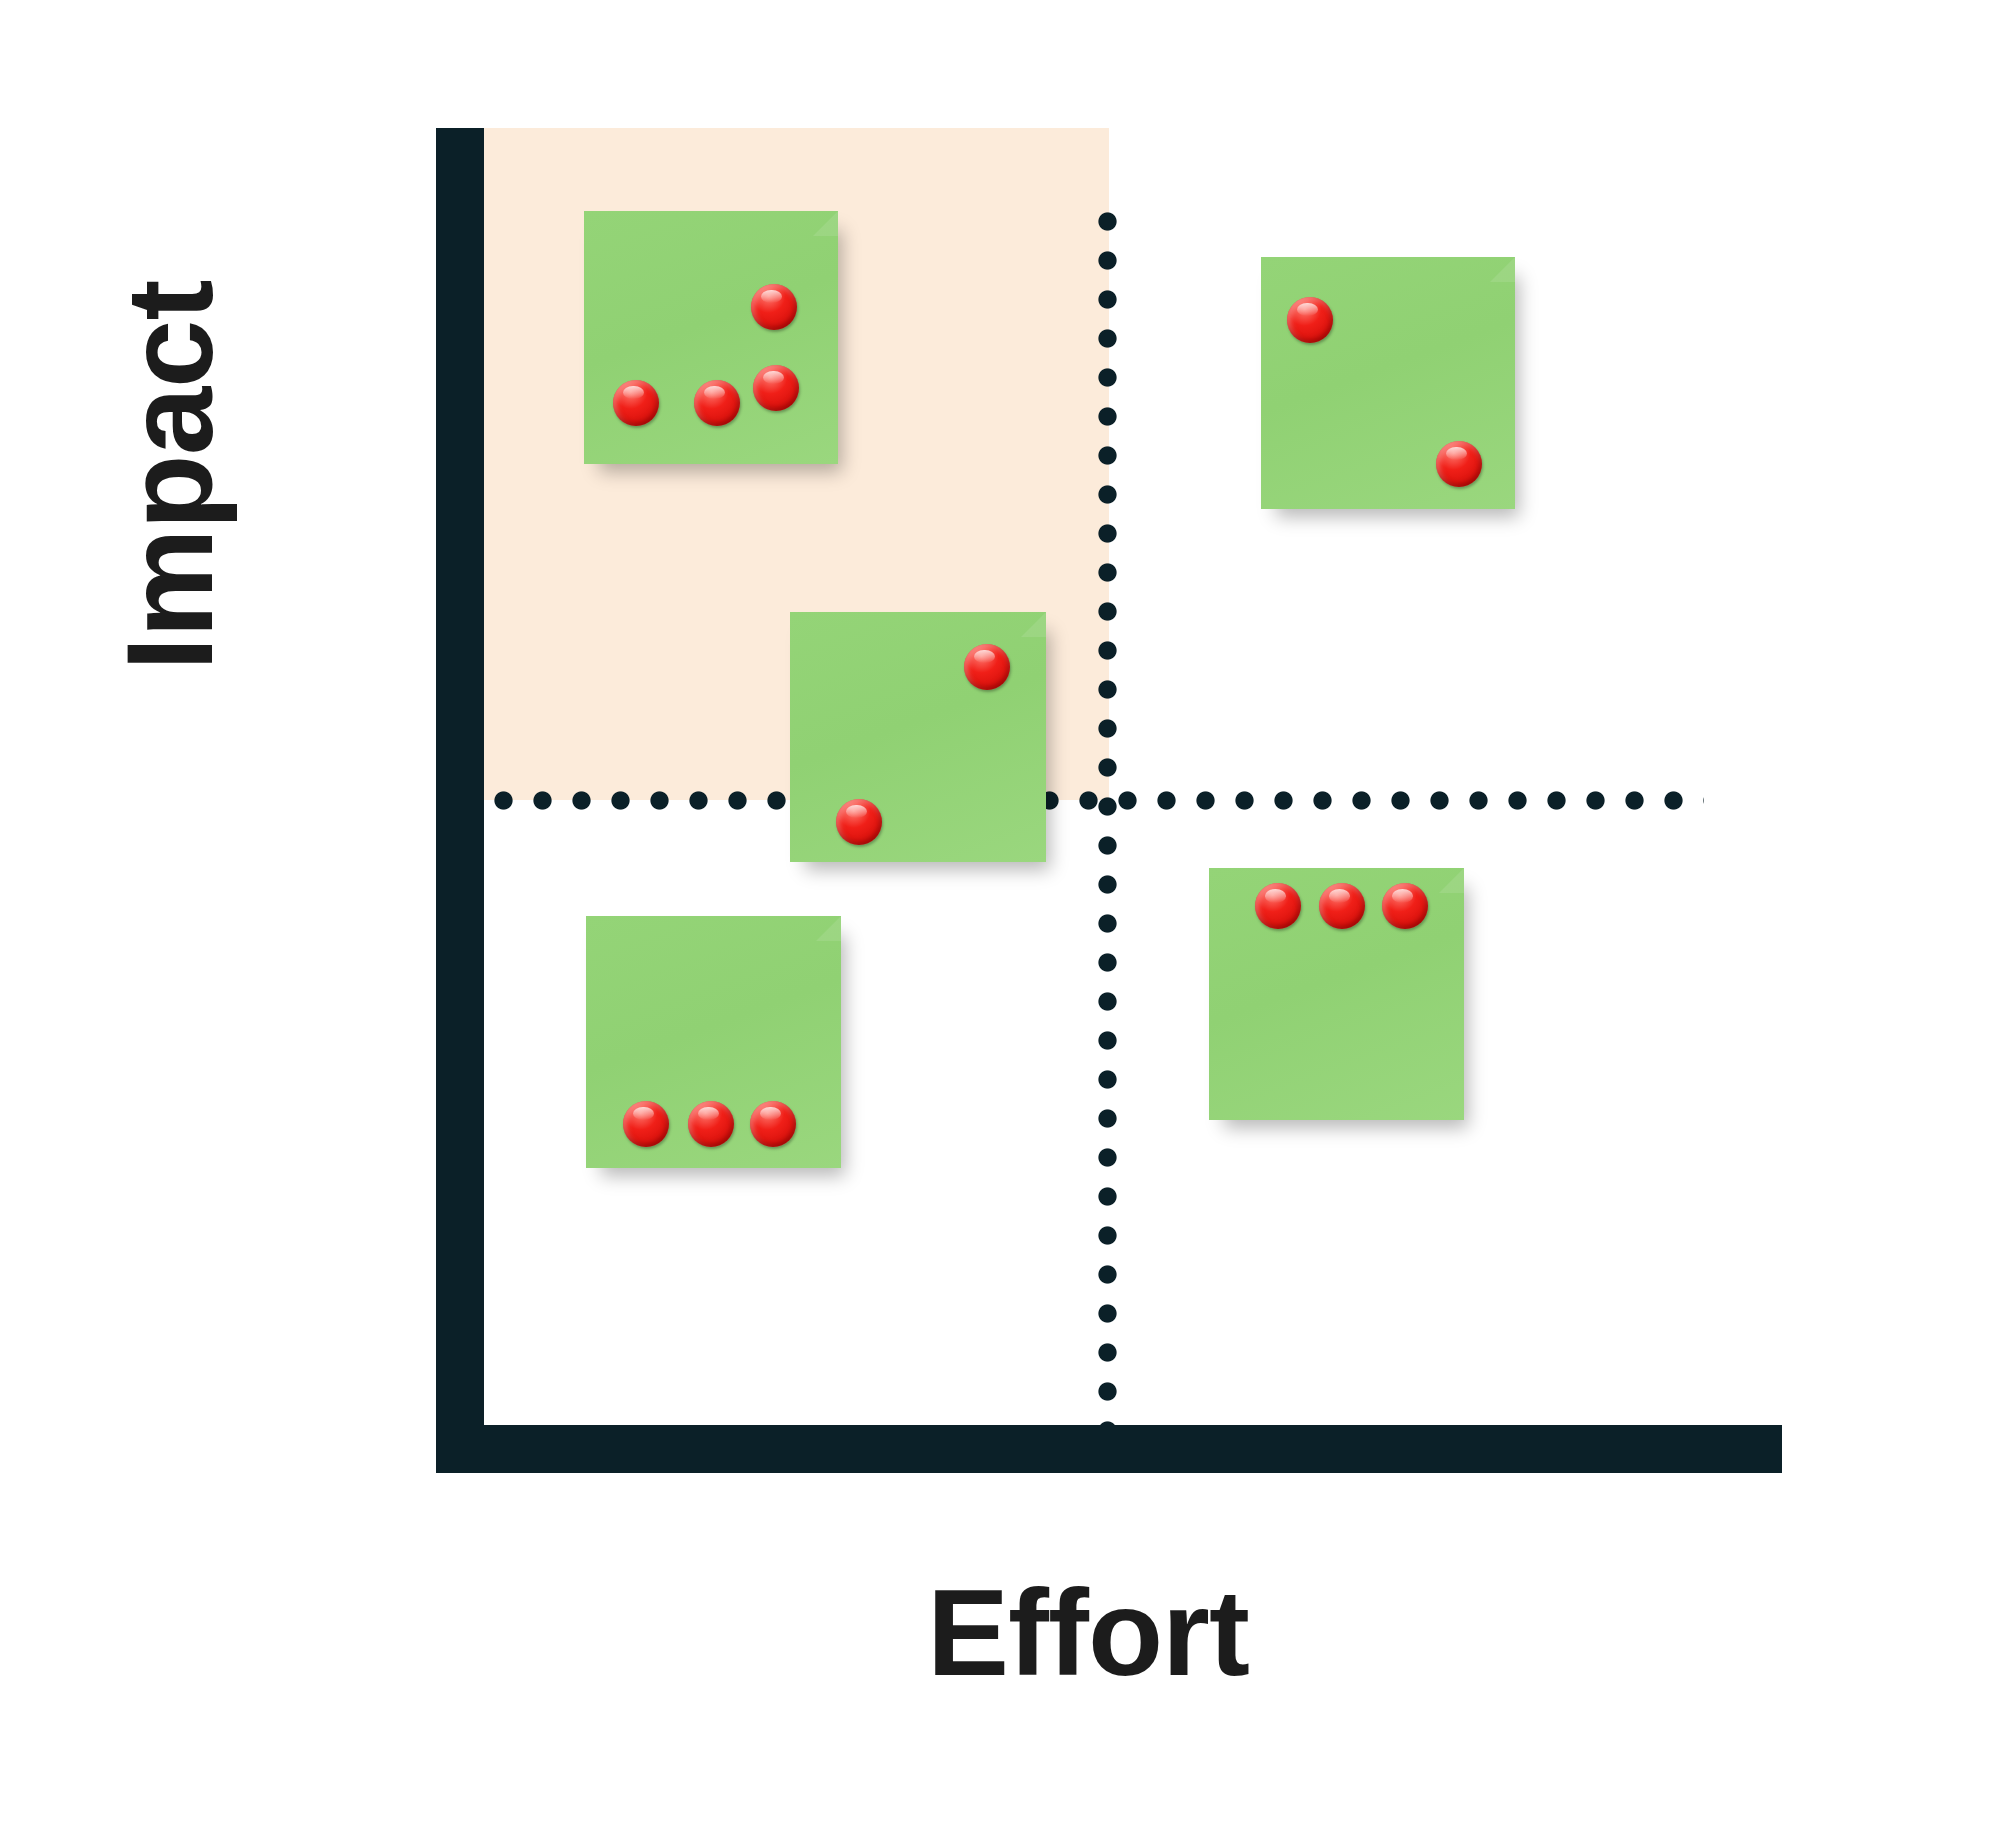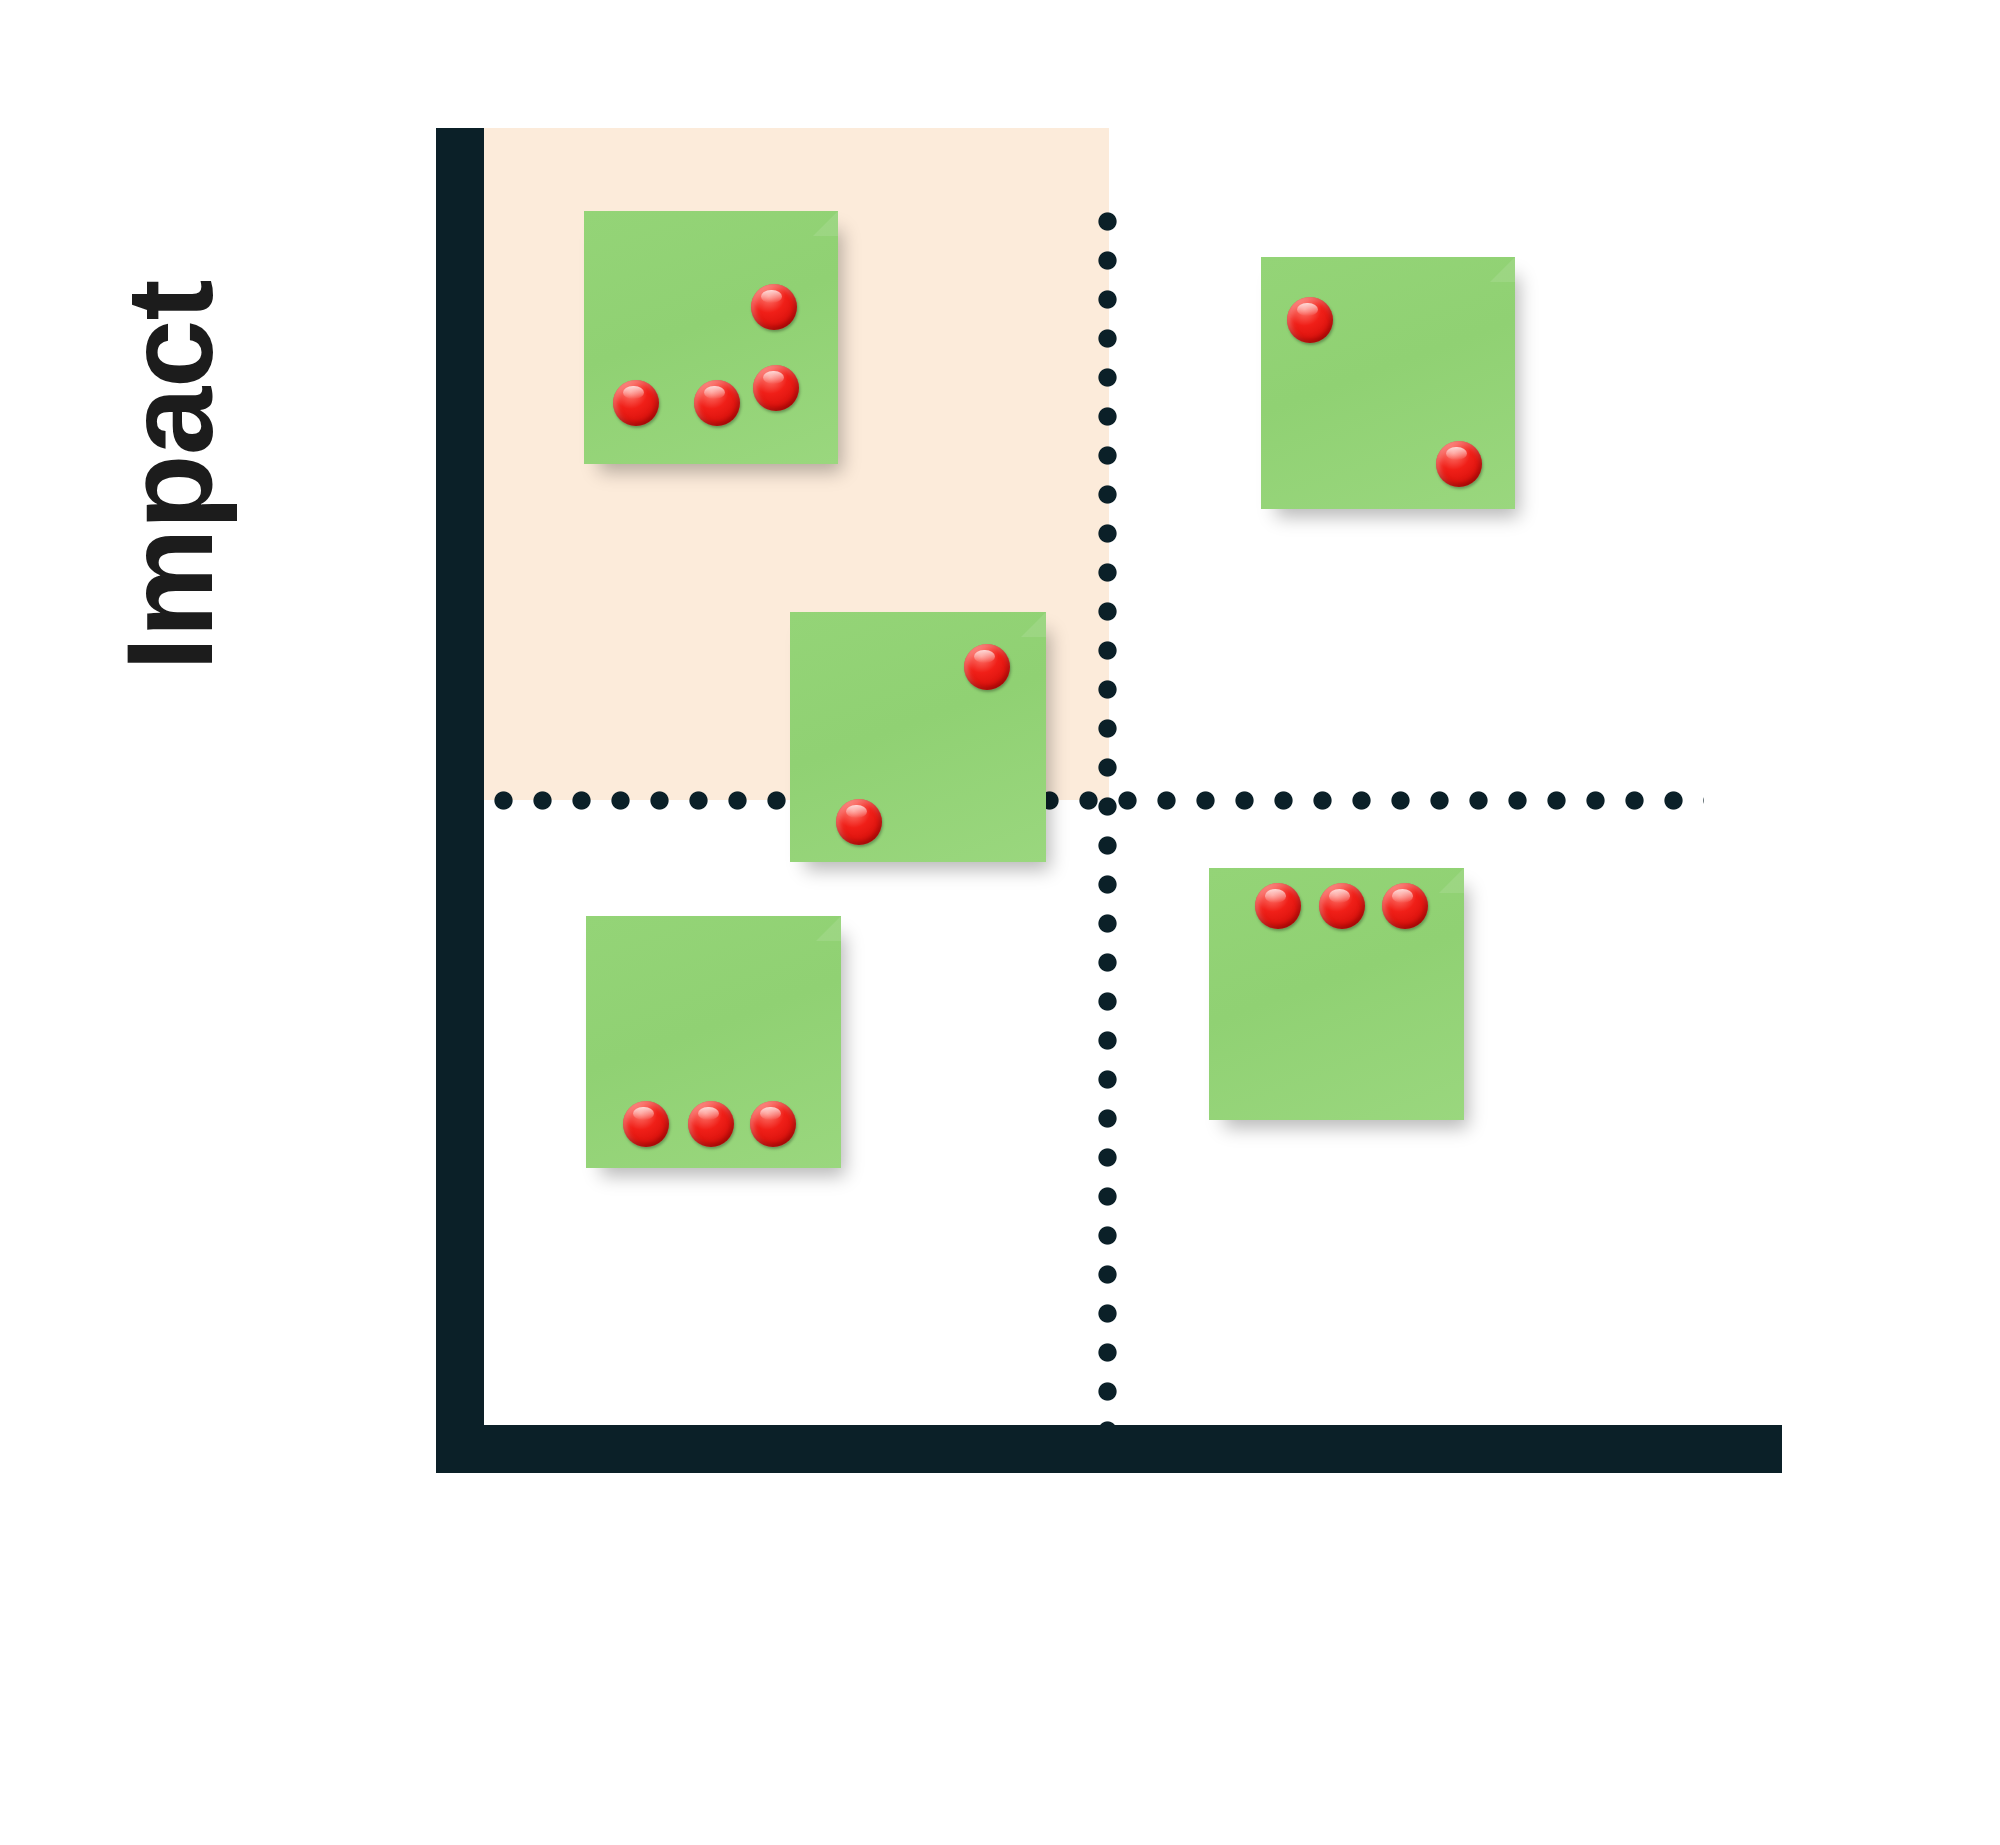--- a/index.html
+++ b/index.html
@@ -139,15 +139,16 @@
   </div>
 
   <div class="sticky-note" style="left:1209px; top:868px; width:255px; height:252px;">
     <div class="dot" style="left:46px; top:15.4px; width:46px; height:46px;"></div>
     <div class="dot" style="left:110px; top:15.4px; width:46px; height:46px;"></div>
     <div class="dot" style="left:173px; top:15.4px; width:46px; height:46px;"></div>
   </div>
 
   <div class="axis-label axis-label-y" style="left:231px; top:548px; font-size:123px; line-height:123px;">Impact</div>
 
+  <div class="axis-label axis-label-x" style="left:927px; top:1571px; font-size:123px; line-height:123px;">Effort</div>
 
 </div>
 
 
 </body></html>

